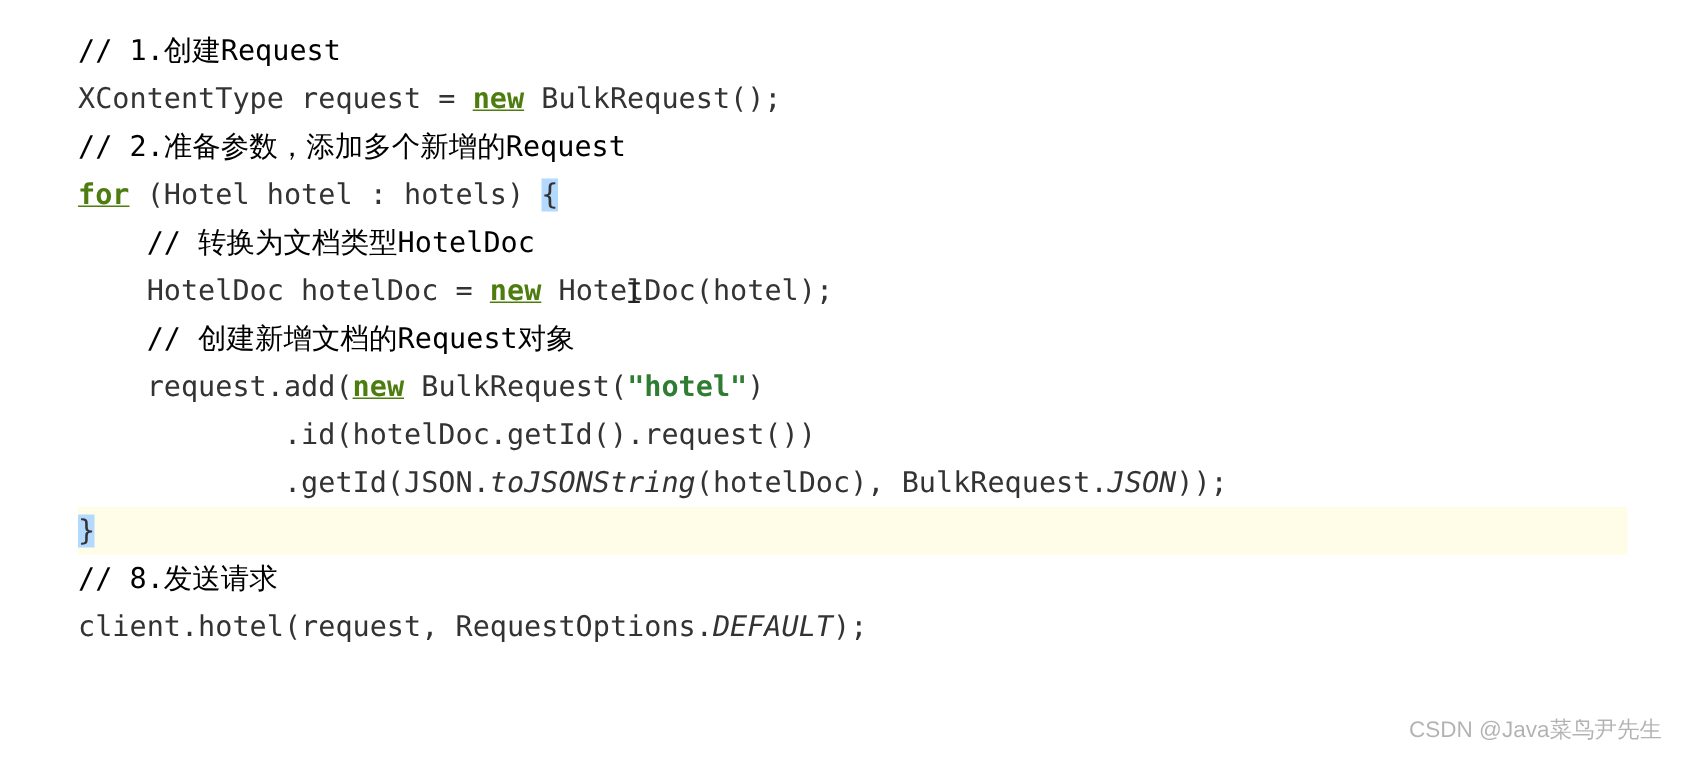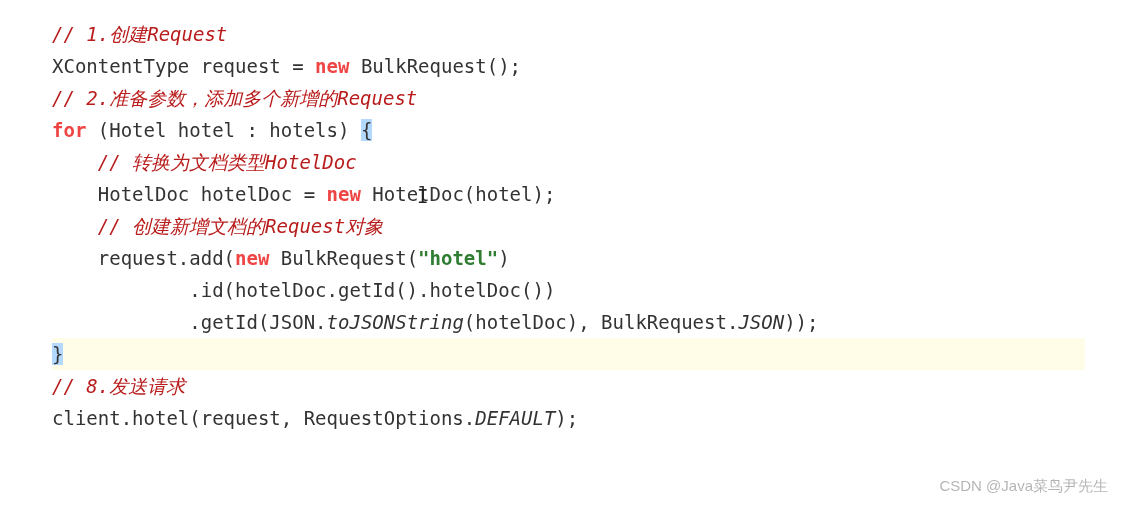--- a/index.html
+++ b/index.html
@@ -12,22 +12,22 @@
     background: #ffffff;
     color: #333;
     overflow: hidden;
     position: relative;
   }
   .code-wrap {
     padding: 18px 0 0 52px;
     white-space: pre;
     line-height: 32px;
   }
-  .comment { color: #b91c1c; font-style: italic; }
-  .kw { color: #ef4444; font-weight: bold; }
+  .comment { color: #000000; }
+  .kw { color: #4d7c0f; font-weight: bold; text-decoration: underline; }
   .str { color: #2e7d32; font-weight: bold; }
   .static-ital { font-style: italic; font-weight: normal; color: #333; }
   .hl-brace { background: #b3d9ff; }
   .bar { background: #fffde7; display: inline-block; min-width: 1033px; }
   .cursor {
     display: inline-block;
     position: relative;
   }
   .cursor::after {
     content: "I";
@@ -50,20 +50,20 @@
 <body>
 
 <div class="code-wrap"><span class="comment">// 1.创建Request</span>
 <span>XContentType request = </span><span class="kw">new</span><span> BulkRequest();</span>
 <span class="comment">// 2.准备参数，添加多个新增的Request</span>
 <span class="kw">for</span><span> (Hotel hotel : hotels) </span><span class="hl-brace">{</span>
     <span class="comment">// 转换为文档类型HotelDoc</span>
     <span>HotelDoc hotelDoc = </span><span class="kw">new</span><span> Hote</span><span class="cursor">l</span><span>Doc(hotel);</span>
     <span class="comment">// 创建新增文档的Request对象</span>
     <span>request.add(</span><span class="kw">new</span><span> BulkRequest(</span><span class="str">"hotel"</span><span>)</span>
-            <span>.id(hotelDoc.getId().hotelDoc())</span>
+            <span>.id(hotelDoc.getId().request())</span>
             <span>.getId(JSON.</span><span class="static-ital">toJSONString</span><span>(hotelDoc), BulkRequest.</span><span class="static-ital">JSON</span><span>));</span>
 <span class="bar"><span class="hl-brace">}</span></span>
 <span class="comment">// 8.发送请求</span>
 <span>client.hotel(request, RequestOptions.</span><span class="static-ital">DEFAULT</span><span>);</span>
 </div>
 
 <div class="watermark">CSDN @Java菜鸟尹先生</div>
 
 </body></html>

